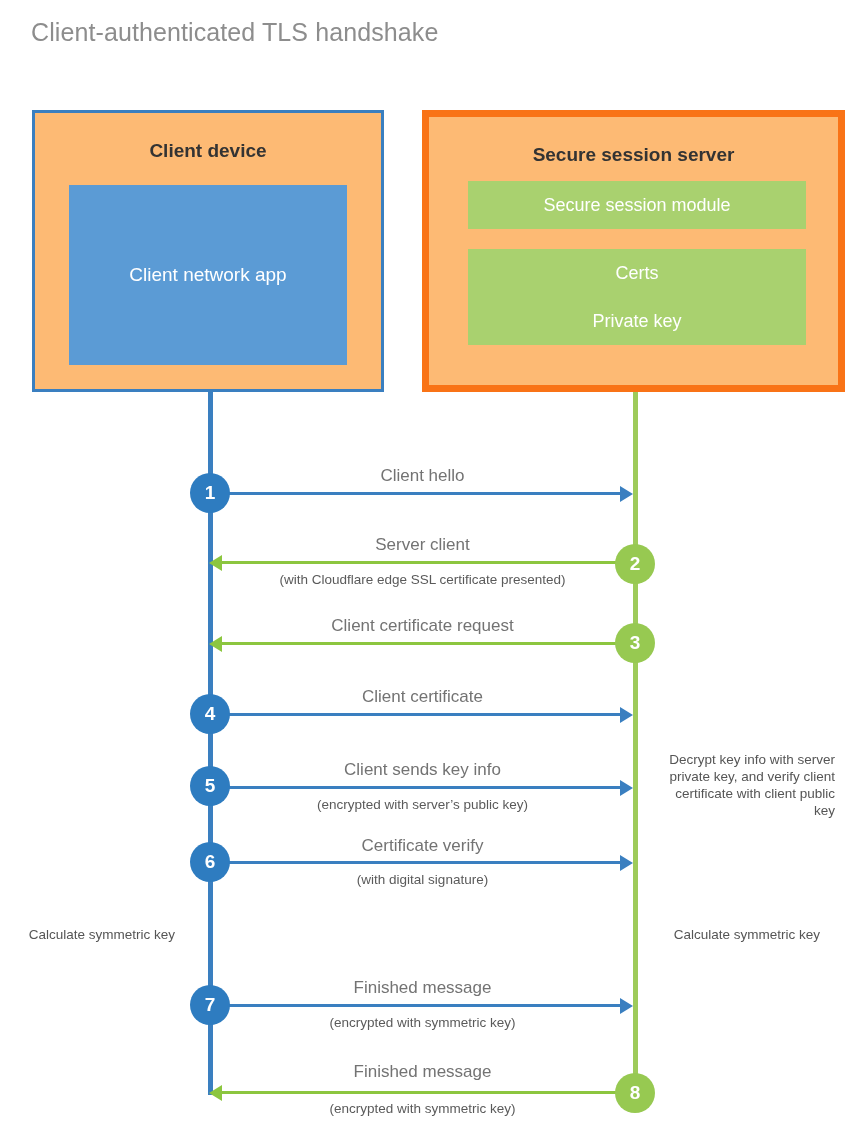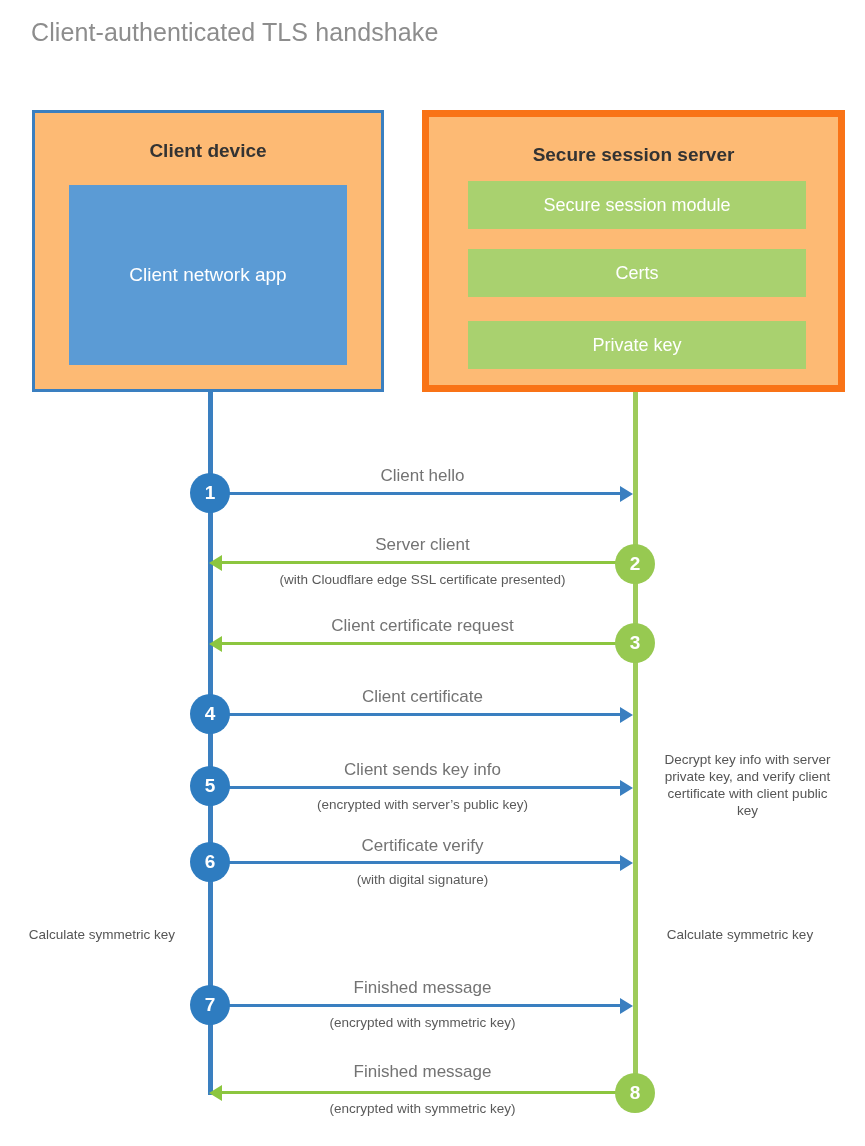--- a/index.html
+++ b/index.html
@@ -40,21 +40,21 @@
   }
 
   .bar{
     position:absolute;left:39px;width:338px;height:48px;
     background:#a9d16f;
     display:flex;align-items:center;justify-content:center;
     color:#ffffff;font-size:18px;font-weight:400;
   }
   .bar-0{top:64px;}
   .bar-1{top:132px;}
-  .bar-2{top:204px;}
+  .bar-2{top:180px;}
 
   
   .lifeline{position:absolute;width:5px;}
   .lifeline-client{left:208px;top:392px;height:703px;background:#3a7fc0;}
   .lifeline-server{left:633px;top:392px;height:701px;background:#9ecb5a;}
 
   
   .step-circle{
     position:absolute;width:40px;height:40px;border-radius:50%;
     display:flex;align-items:center;justify-content:center;
@@ -85,21 +85,21 @@
   }
   .msg-sub{
     position:absolute;text-align:center;
     font-size:13.5px;color:#5a5a5a;white-space:nowrap;
   }
 
   
   .note{
     position:absolute;font-size:13.5px;line-height:17px;color:#555555;
   }
-  .note-right{left:660px;text-align:center;}
+  .note-right{left:660px;text-align:right;}
   .note-left{right:690px;text-align:right;}
 </style>
 </head>
 <body>
 
 <div class="canvas">
 
   <div class="title">Client-authenticated TLS handshake</div>
 
   <div class="entity-box box-client">

